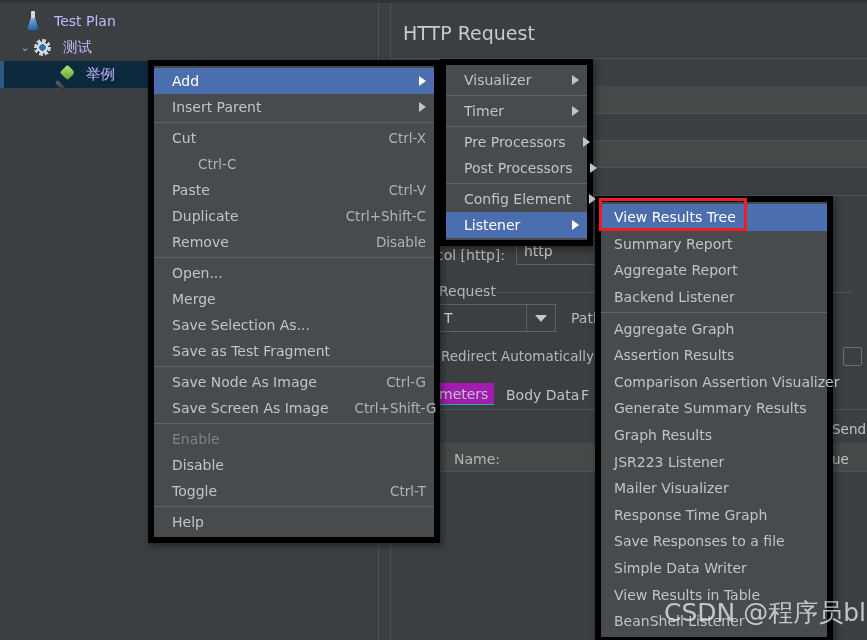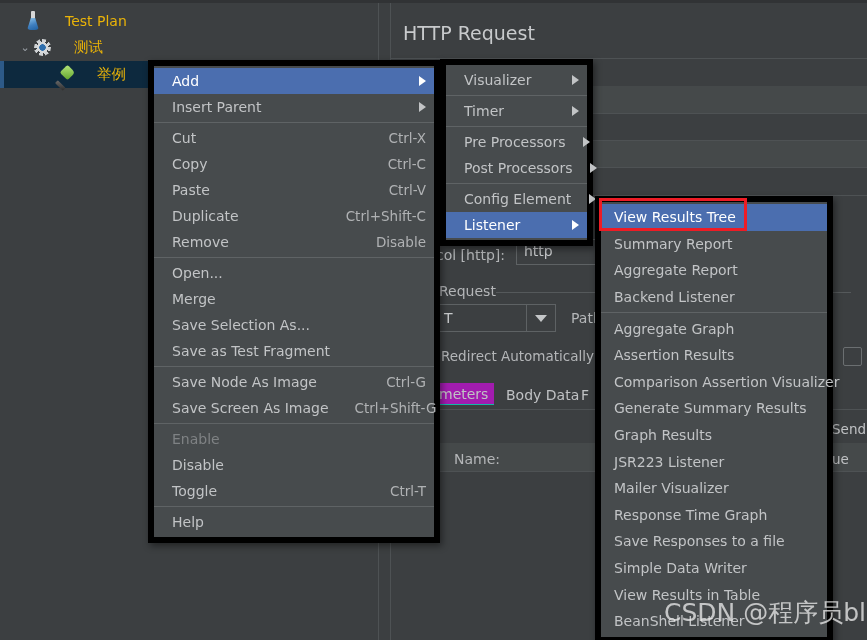--- a/index.html
+++ b/index.html
@@ -57,22 +57,22 @@
   .tree-indent-2 { width: 16px; }
   .tree-indent-3 { width: 54px; }
   .chevron {
     width: 18px; height: 18px;
     display: inline-flex;
     align-items: center; justify-content: center;
     color: #9aa0a6;
     font-size: 11px;
   }
   .tree-label {
-    margin-left: 23px;
-    color: #eab308;
+    margin-left: 12px;
+    color: #c4b5fd;
     font-size: 14px;
   }
   .tree-label.cn { font-size: 14.5px; }
 
   
   .ico-flask {
     position: relative;
     width: 18px; height: 19px;
     display: inline-block;
   }
@@ -408,21 +408,20 @@
       <div class="menu-item">
         <span class="mi-label">Insert Parent</span>
         <span class="mi-arrow"></span>
       </div>
       <div class="menu-sep"></div>
       <div class="menu-item">
         <span class="mi-label">Cut</span>
         <span class="mi-accel">Ctrl-X</span>
       </div>
       <div class="menu-item">
-        <span class="mi-label">Copy</span>
         <span class="mi-accel">Ctrl-C</span>
       </div>
       <div class="menu-item">
         <span class="mi-label">Paste</span>
         <span class="mi-accel">Ctrl-V</span>
       </div>
       <div class="menu-item">
         <span class="mi-label">Duplicate</span>
         <span class="mi-accel">Ctrl+Shift-C</span>
       </div>

